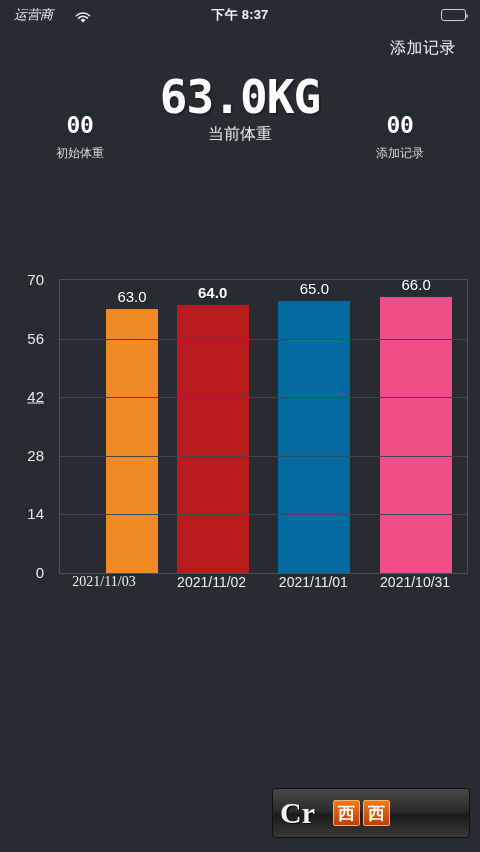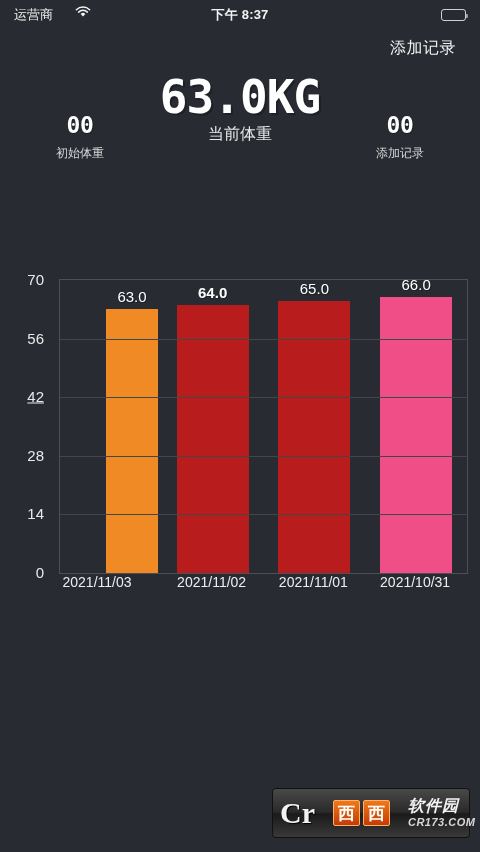--- a/index.html
+++ b/index.html
@@ -22,22 +22,23 @@
     display: flex;
     align-items: center;
     padding: 0 14px;
     box-sizing: border-box;
     font-size: 13px;
     color: #f2f2f2;
     position: relative;
   }
   .status-left {
     display: flex;
-    align-items: flex-start;
+    align-items: flex-end;
     gap: 22px;
+    font-style: italic;
   }
   .status-center {
     position: absolute;
     left: 0; right: 0;
     text-align: center;
     font-size: 13px;
     font-weight: 600;
     letter-spacing: .2px;
     pointer-events: none;
   }
@@ -329,43 +330,39 @@
       <div class="y-tick" style="top: 17px;">70</div>
     </div>
   <div class="plot" id="plot">
     <div class="bars" id="bars">
         <div class="bar" style="background: rgb(240, 138, 36); width: 52px; height: 263.7px; left: 25px; margin-left: 21px;">
           <span class="bar-label">63.0</span>
         </div>
         <div class="bar" style="background: #b91c1c; width: 72px; height: 267.886px; left: 116.625px; font-weight: bold;">
           <span class="bar-label">64.0</span>
         </div>
-        <div class="bar" style="background: #b91c1c; width: 72px; height: 272.071px; left: 218.375px;">
+        <div class="bar" style="background: #0369a1; width: 72px; height: 272.071px; left: 218.375px;">
           <span class="bar-label">65.0</span>
         </div>
         <div class="bar" style="background: rgb(239, 79, 134); width: 72px; height: 276.257px; left: 320.125px;">
           <span class="bar-label">66.0</span>
         </div>
       </div>
   <div class="gridline" style="top: 234.4px;"></div>
       <div class="gridline" style="top: 175.8px;"></div>
       <div class="gridline" style="top: 117.2px;"></div>
       <div class="gridline" style="top: 58.6px;"></div>
     </div>
   <div class="x-labels" id="x-labels">
-      <div class="x-label" style="left: 38px;">2021/11/03</div>
+      <div class="x-label" style="left: 45px; font-family: Liberation Serif, serif;">2021/11/03</div>
       <div class="x-label" style="left: 152.625px;">2021/11/02</div>
       <div class="x-label" style="left: 254.375px;">2021/11/01</div>
       <div class="x-label" style="left: 356.125px;">2021/10/31</div>
     </div>
 </div>
 
 <div class="watermark">
   <span class="wm-cr">Cr</span>
   <span class="wm-cn">
     <span class="wm-box">西</span>
     <span class="wm-box">西</span>
   </span>
-  <span class="wm-txt">
-    <span class="wm-name">软件园</span>
-    <span class="wm-url">CR173.COM</span>
-  </span>
 </div>
 
 </body></html>

